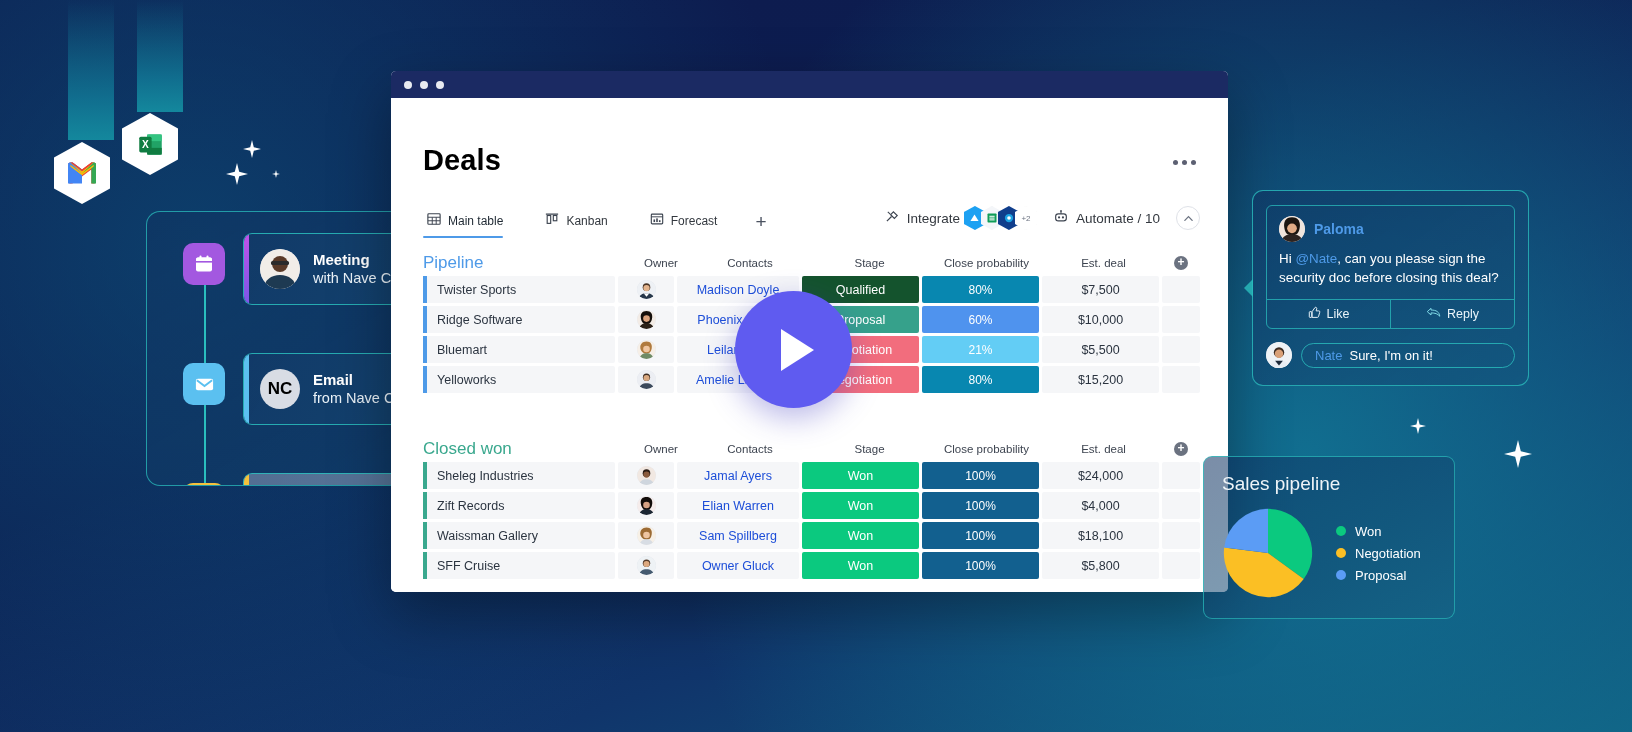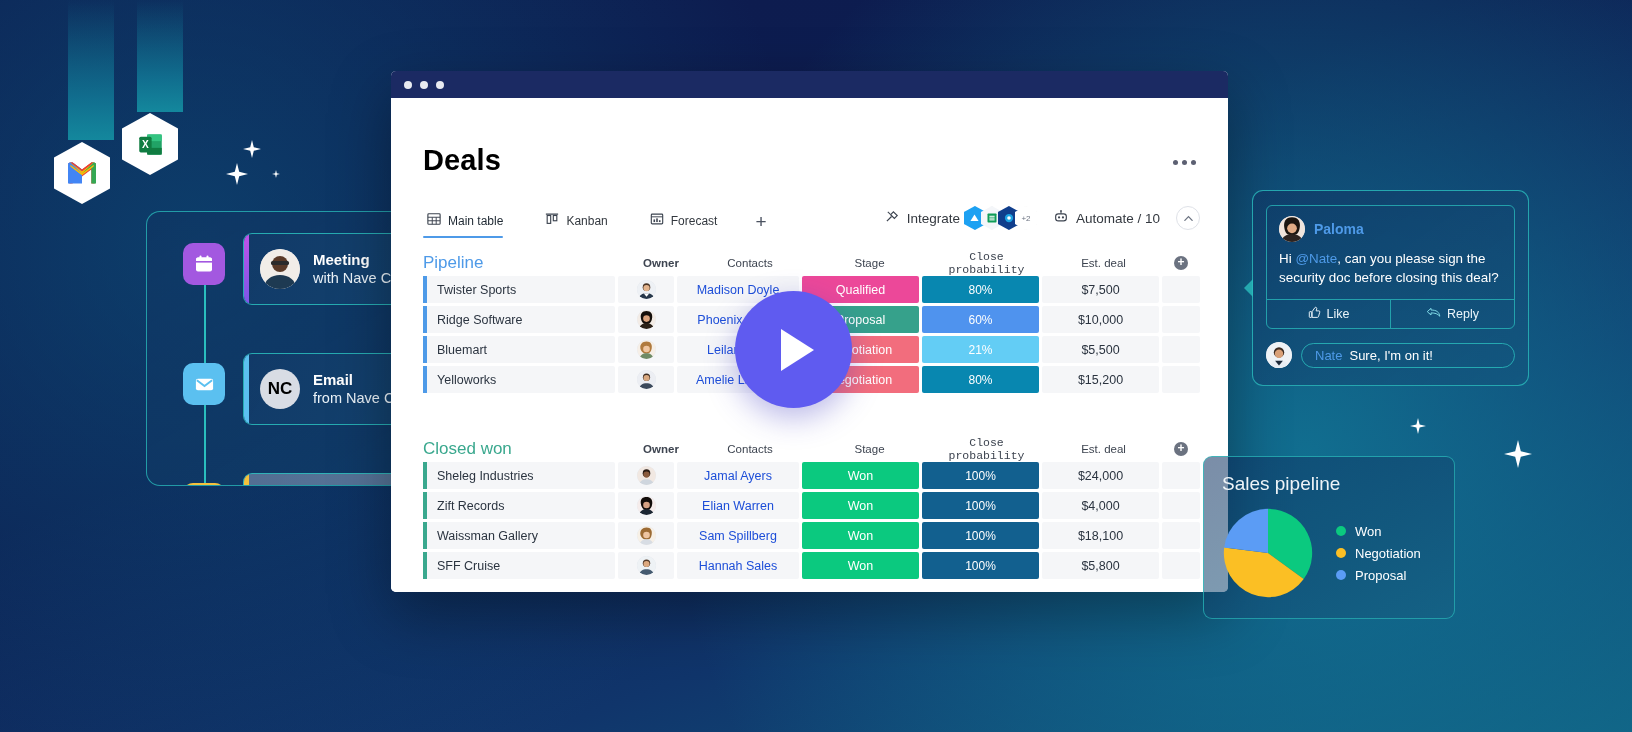--- a/index.html
+++ b/index.html
@@ -156,24 +156,24 @@
   .group.closed  { top: 338px; }
 
   .group-head {
     display: flex; align-items: center; height: 26px;
     font-size: 11.5px; color: #3d4450;
   }
   .group-name { font-size: 17px; font-weight: 400; }
   .group-name.blue { color: #4e9ae8; }
   .group-name.green { color: #3aa88e; }
 
-  .col-owner { width: 56px; text-align: center; font-weight: bold; }
+  .col-owner { width: 56px; text-align: center; }
   .col-contacts { width: 122px; text-align: center; }
   .col-stage { width: 117px; text-align: center; }
-  .col-prob { width: 117px; text-align: center; font-family: Liberation Mono, monospace; }
+  .col-prob { width: 117px; text-align: center; }
   .col-deal { width: 117px; text-align: center; }
   .col-add { width: 38px; text-align: center; }
   .col-name { flex: 1; }
 
   .row {
     display: flex; align-items: stretch; height: 27px;
     margin-bottom: 3px; font-size: 12.5px;
   }
   .row .cell { display: flex; align-items: center; justify-content: center; }
   .cell-name {
@@ -508,21 +508,21 @@
                   <circle cx="20" cy="20" r="20" fill="#eef1f5"></circle>
                   <circle cx="20" cy="15" r="8" fill="#4b3526"></circle>
                   <circle cx="20" cy="17" r="6.6" fill="#e3b38c"></circle>
                   <path d="M4 40c0-8 7.5-12 16-12s16 4 16 12z" fill="#27374a"></path>
                   <path d="M14 28l6 7 6-7z" fill="#fff"></path>
                 </svg></span>
             </div>
             <div class="cell cell-contacts">
               <span>Madison Doyle</span>
             </div>
-            <div class="cell cell-stage" style="background:#ec4899">
+            <div class="cell cell-stage" style="background:#14532d">
               <span>Qualified</span>
             </div>
             <div class="cell cell-prob" style="background:#0887b0">
               <span>80%</span>
             </div>
             <div class="cell cell-deal">
               <span>$7,500</span>
             </div>
             <div class="cell cell-add"></div>
           </div>
@@ -704,21 +704,21 @@
             </div>
             <div class="cell cell-owner">
               <span class="avatar-sm"><svg width="19" height="19" viewBox="0 0 40 40">
                   <circle cx="20" cy="20" r="20" fill="#eef2f5"></circle>
                   <circle cx="20" cy="15" r="7.8" fill="#533a28"></circle>
                   <circle cx="20" cy="17" r="6.4" fill="#dda97f"></circle>
                   <path d="M5 40c0-8 7-12 15-12s15 4 15 12z" fill="#455a70"></path>
                 </svg></span>
             </div>
             <div class="cell cell-contacts">
-              <span>Hannah Sales</span>
+              <span>Owner Gluck</span>
             </div>
             <div class="cell cell-stage" style="background:#0bc97f">
               <span>Won</span>
             </div>
             <div class="cell cell-prob" style="background:#12608f">
               <span>100%</span>
             </div>
             <div class="cell cell-deal">
               <span>$5,800</span>
             </div>

